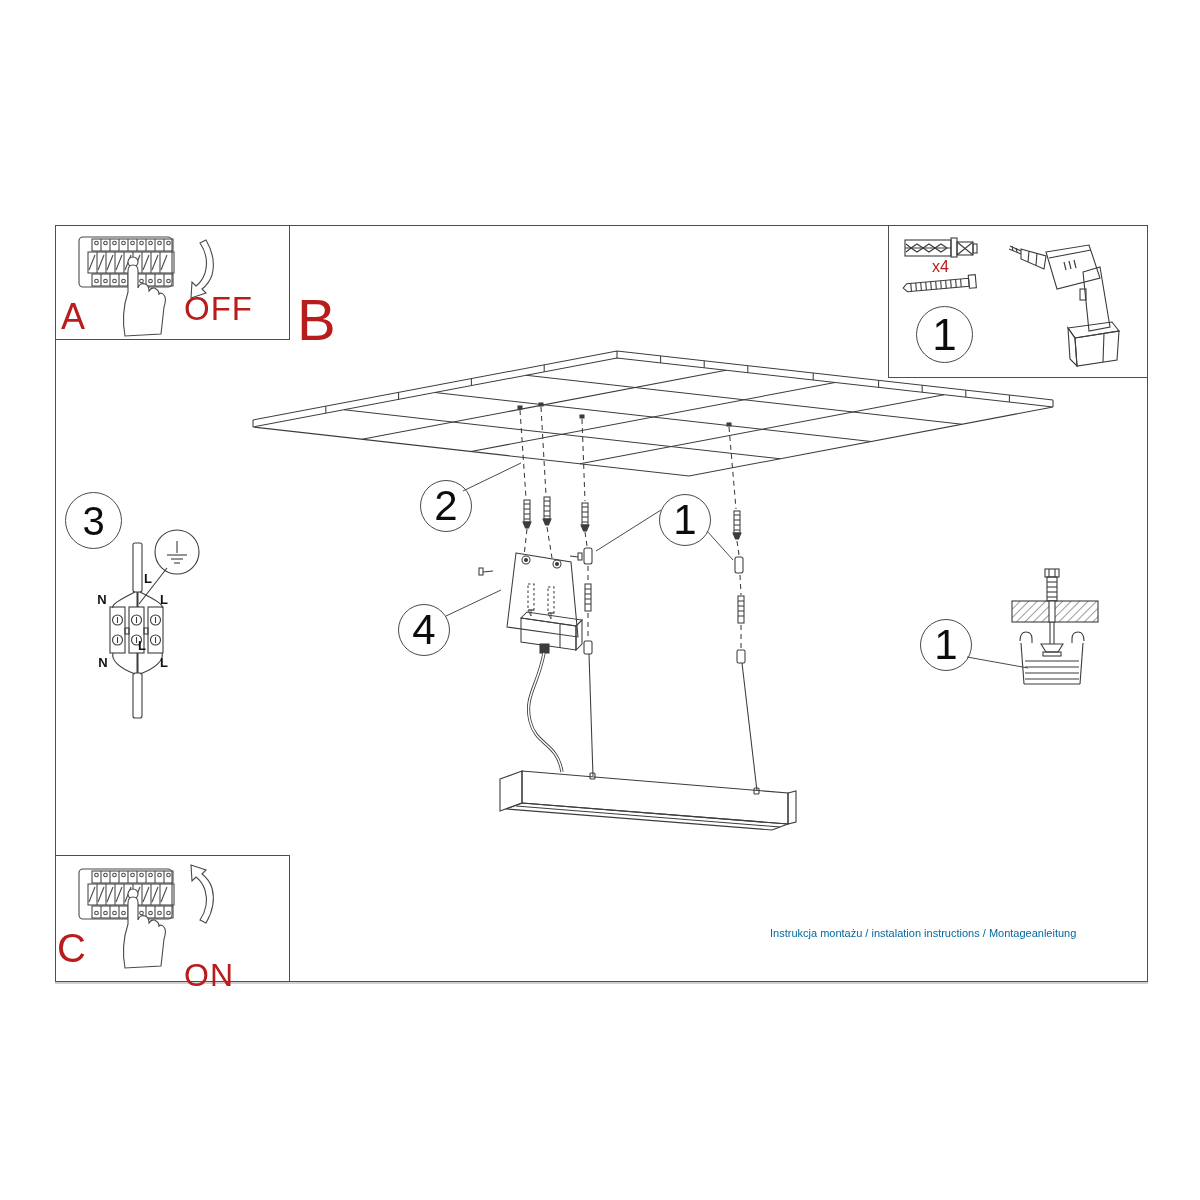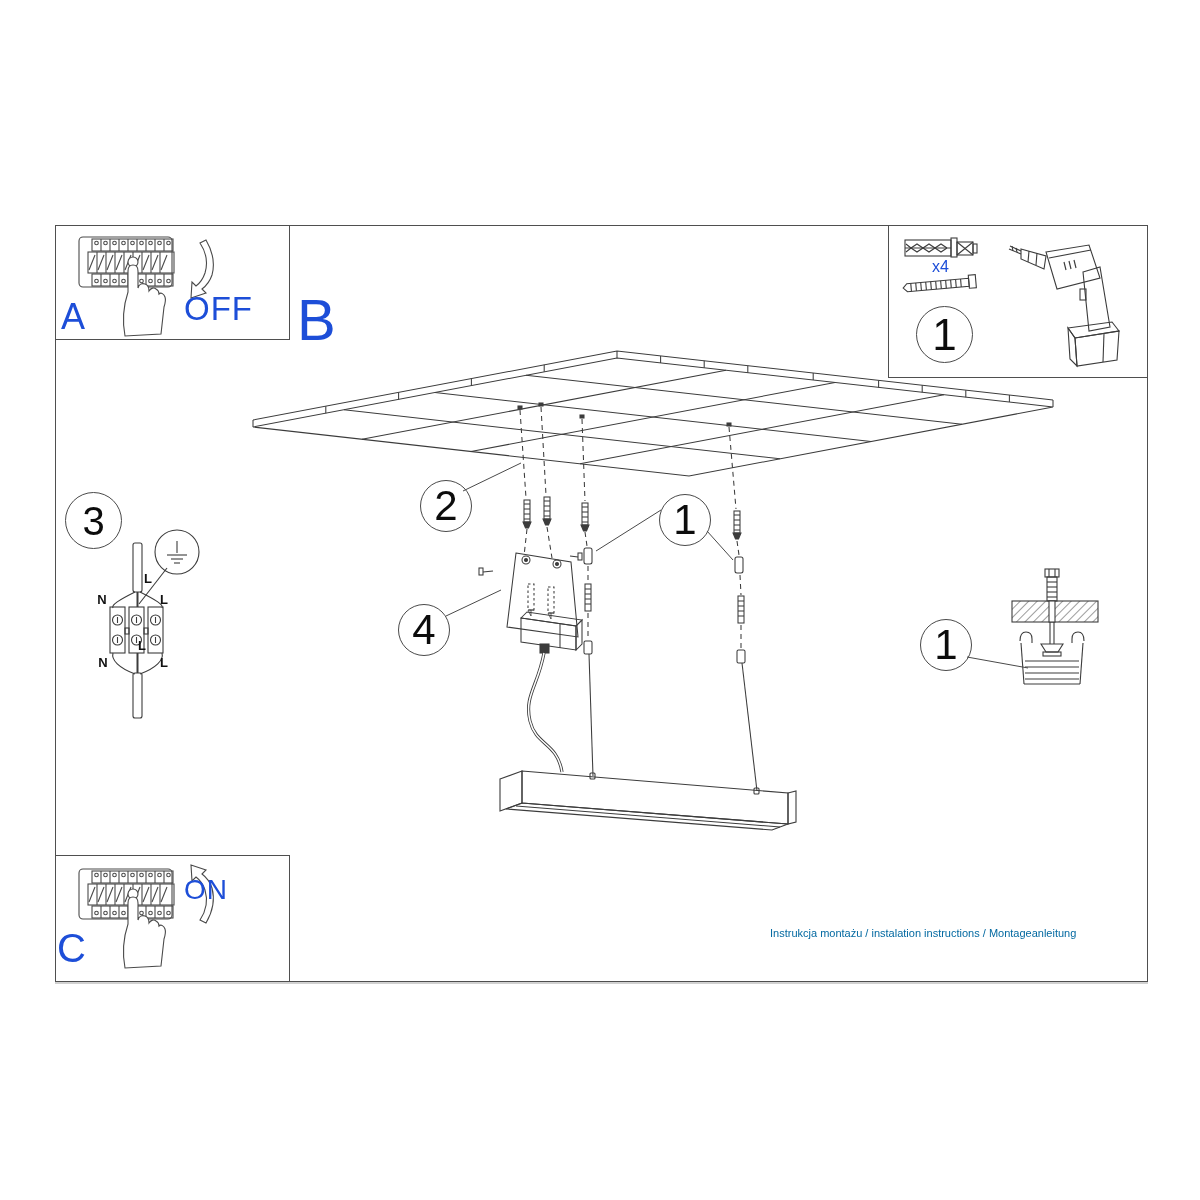--- a/index.html
+++ b/index.html
@@ -1,21 +1,21 @@
 <!DOCTYPE html>
 <html><head>
 <meta charset="utf-8">
 <style>
   html,body{margin:0;padding:0;background:#ffffff;}
   #stage{position:relative;width:1200px;height:1200px;background:#ffffff;overflow:hidden;
          font-family:"Liberation Sans","DejaVu Sans",sans-serif;color:#111;}
   .box{position:absolute;border:1.3px solid #4f4f4f;background:transparent;box-sizing:border-box;}
   #outer-frame{box-shadow:0 2px 0 rgba(0,0,0,0.18);}
   svg{position:absolute;left:0;top:0;}
-  .lbl{position:absolute;color:#1d4ed8;white-space:nowrap;}
+  .lbl{position:absolute;color:#b91c1c;white-space:nowrap;}
   .step-letter{font-size:36px;}
   .switch-word{font-size:33px;letter-spacing:1px;text-align:center;}
   .callout{position:absolute;border:1.2px solid #4a4a4a;border-radius:50%;
            display:flex;align-items:center;justify-content:center;background:#fff0;}
   .callout span{font-size:42px;color:#0c0c0c;line-height:1;}
   .wire-lbl{position:absolute;font-size:13px;font-weight:700;transform:translate(-50%,-50%);}
   #footer-text{position:absolute;left:770px;top:923px;font-size:11px;line-height:20px;color:#0369a1;}
 </style>
 </head>
 <body>
@@ -373,21 +373,21 @@
     <span>1</span>
   </div>
   <div class="callout" style="left:916px;top:306px;width:55px;height:55px;">
     <span style="font-size:44px;">1</span>
   </div>
 
   <div class="lbl step-letter" style="left:61px;top:296px;">A</div>
   <div class="lbl" style="left:297px;top:286px;font-size:58px;">B</div>
   <div class="lbl" style="left:57px;top:926px;font-size:40px;">C</div>
   <div class="lbl switch-word" style="left:184px;top:290px;">OFF</div>
-  <div class="lbl switch-word" style="left:184px;top:874px;font-size:28px;">ON</div>
+  <div class="lbl switch-word" style="left:184px;top:957px;font-size:32px;">ON</div>
   <div class="lbl" style="left:932px;top:258px;font-size:16px;">x4</div>
 
   <div class="wire-lbl" style="left:148px;top:578px;">L</div>
   <div class="wire-lbl" style="left:102px;top:599px;">N</div>
   <div class="wire-lbl" style="left:164px;top:599px;">L</div>
   <div class="wire-lbl" style="left:142px;top:645px;">L</div>
   <div class="wire-lbl" style="left:103px;top:662px;">N</div>
   <div class="wire-lbl" style="left:164px;top:662px;">L</div>
 
   <div id="footer-text">

